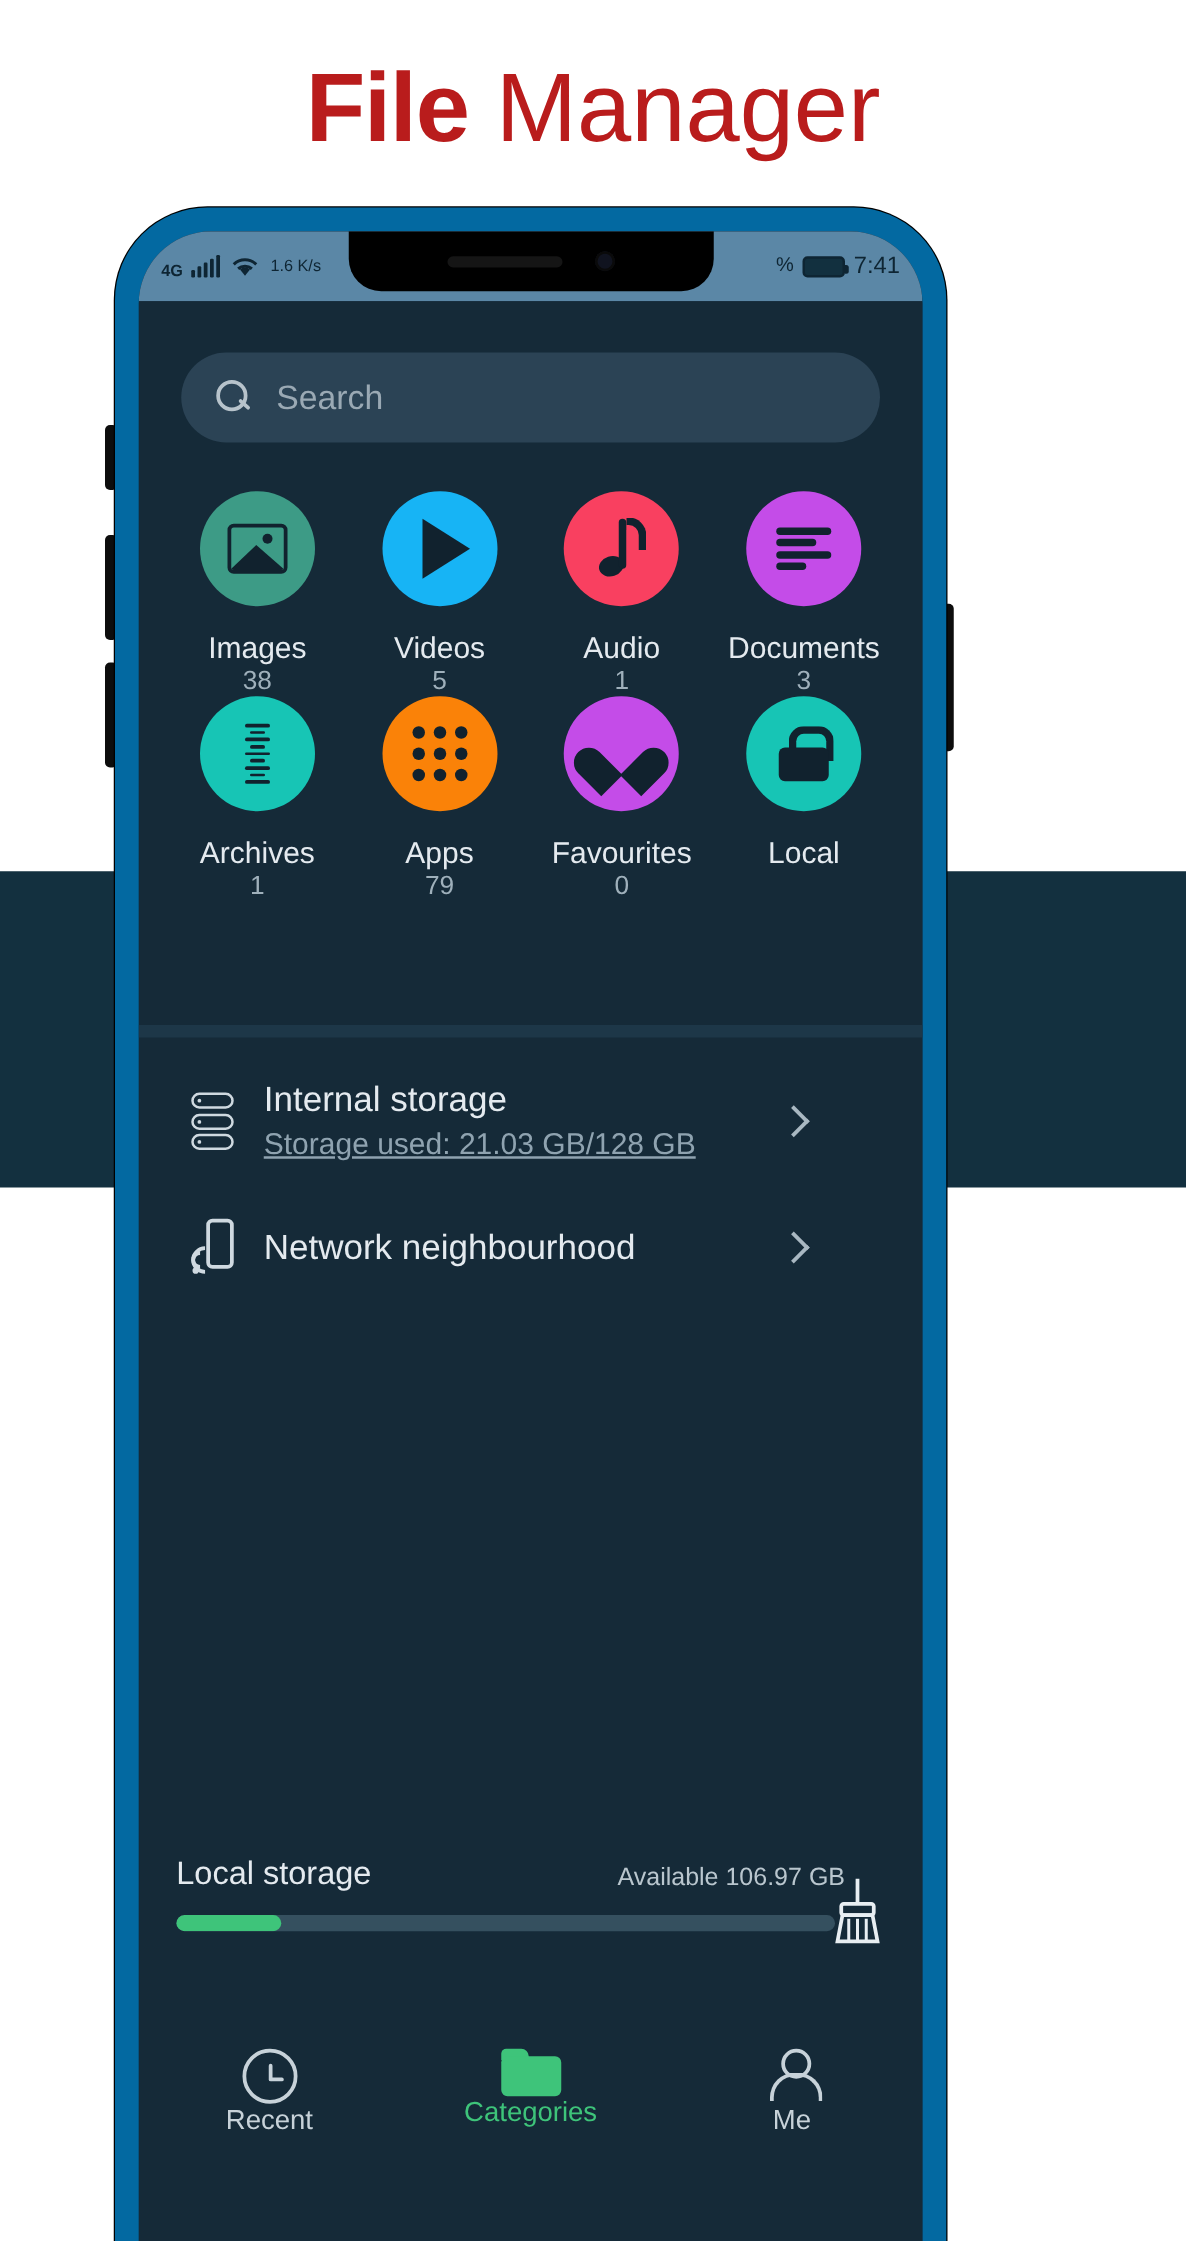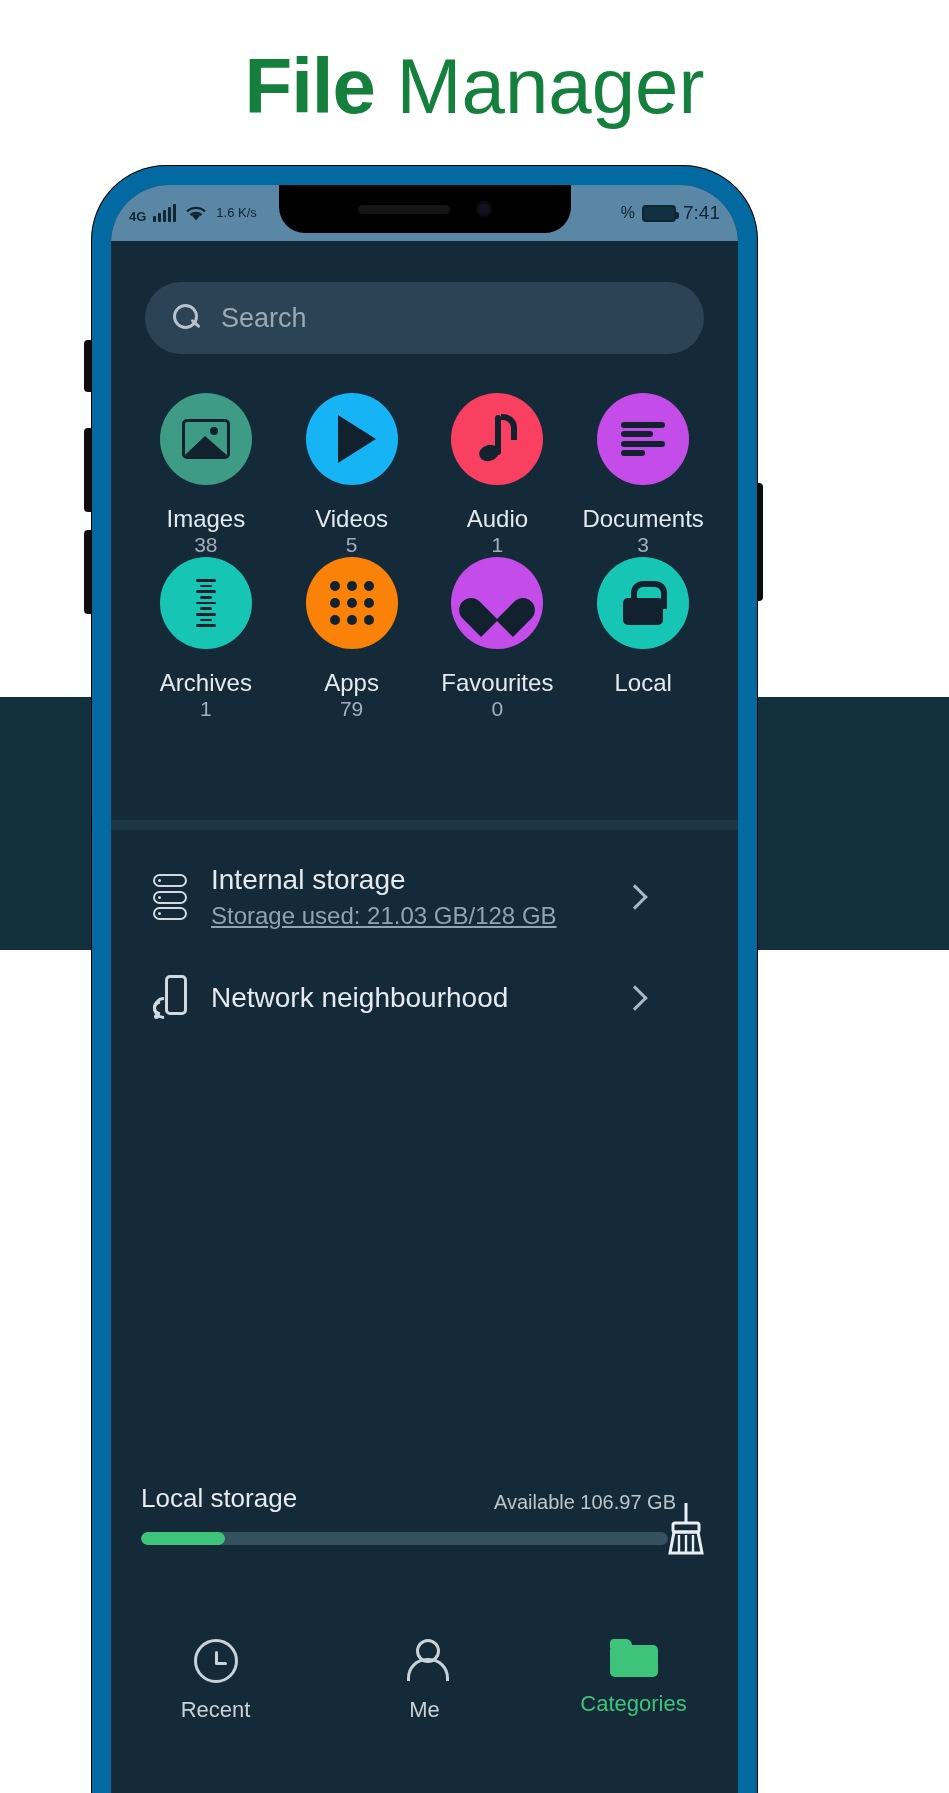--- a/index.html
+++ b/index.html
@@ -8,21 +8,21 @@
     background: #ffffff;
     font-family: "Liberation Sans", sans-serif;
     overflow: hidden;
   }
   .page { position: relative; width: 949px; height: 1793px; background: #fff; }
 
   
   .title {
     position: absolute; top: 34px; left: 0; width: 949px;
     text-align: center; white-space: nowrap;
-    font-size: 78px; line-height: 104px; color: #15803d;
+    font-size: 78px; line-height: 104px; color: #b91c1c;
   }
   .title .bold { font-weight: 700; letter-spacing: -1px; }
   .title .light { font-weight: 300; letter-spacing: 0px; }
 
   
   .band {
     position: absolute; left: 0; top: 697px; width: 949px; height: 253px;
     background: #13303f;
   }
 
@@ -172,21 +172,21 @@
   .local-top { display:flex; align-items:flex-end; justify-content:space-between; }
   .local-label { font-size: 26px; color:#e4eaef; }
   .local-avail { font-size: 20px; color:#b9c6ce; margin-right: 32px; }
   .track { margin-top: 18px; width: 527px; height: 13px; background:#35505f; border-radius: 7px; overflow:hidden; }
   .fill { height: 100%; background:#3ec47a; border-radius: 7px; }
   .broom { position:absolute; right: 26px; top: 16px; width: 52px; height: 58px; }
 
   
   .nav { position:absolute; left:0; top:1372px; width:627px; height:180px; display:flex; }
   .nav-item { flex:1; display:flex; flex-direction:column; align-items:center; padding-top: 26px; }
-  .nav-label { margin-top: 14px; font-size: 22px; color:#c7d2d9; }
+  .nav-label { font-size: 22px; color:#c7d2d9; }
   .nav-label.active { color:#3ec47a; }
   .ic-clock { width:44px;height:44px;border:3px solid #c7d2d9;border-radius:50%;position:relative; }
   .ic-clock::before{content:"";position:absolute;left:18px;top:9px;width:3px;height:14px;background:#c7d2d9;border-radius:2px;}
   .ic-clock::after{content:"";position:absolute;left:19px;top:20px;width:11px;height:3px;background:#c7d2d9;border-radius:2px;}
   .ic-folder { width:48px;height:38px;position:relative; }
   .ic-folder::before{content:"";position:absolute;left:0;top:0;width:22px;height:9px;background:#3ec47a;border-radius:4px 6px 0 0;}
   .ic-folder::after{content:"";position:absolute;left:0;top:6px;width:48px;height:32px;background:#3ec47a;border-radius:5px;}
   .ic-person { width:40px;height:44px;position:relative; }
   .ic-person::before{content:"";position:absolute;left:11px;top:0;width:18px;height:18px;border:3px solid #c7d2d9;border-radius:50%;}
   .ic-person::after{content:"";position:absolute;left:2px;bottom:2px;width:36px;height:20px;border:3px solid #c7d2d9;border-bottom:none;border-radius:20px 20px 0 0;}
@@ -388,25 +388,25 @@
             <path d="M19 36 v17 M26 36 v17 M33 36 v17" stroke="#e8eef2" stroke-width="2.4" fill="none"></path>
           </svg>
         </div>
 
         <div class="nav">
           <div class="nav-item">
             <span class="ic-clock"></span>
             <span class="nav-label">Recent</span>
           </div>
           <div class="nav-item">
+            <span class="ic-folder"></span>
+            <span class="nav-label active">Categories</span>
+          </div>
+          <div class="nav-item">
             <span class="ic-person"></span>
             <span class="nav-label">Me</span>
-          </div>
-          <div class="nav-item">
-            <span class="ic-folder"></span>
-            <span class="nav-label active">Categories</span>
           </div>
         </div>
 
       </div>
     </div>
   </div>
 </div>
 
 </body></html>

